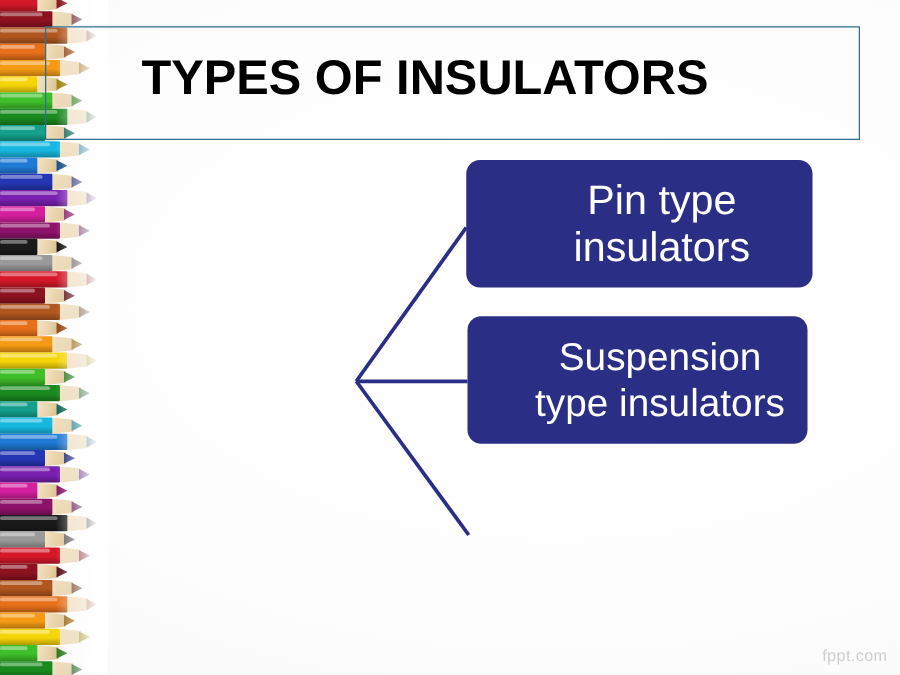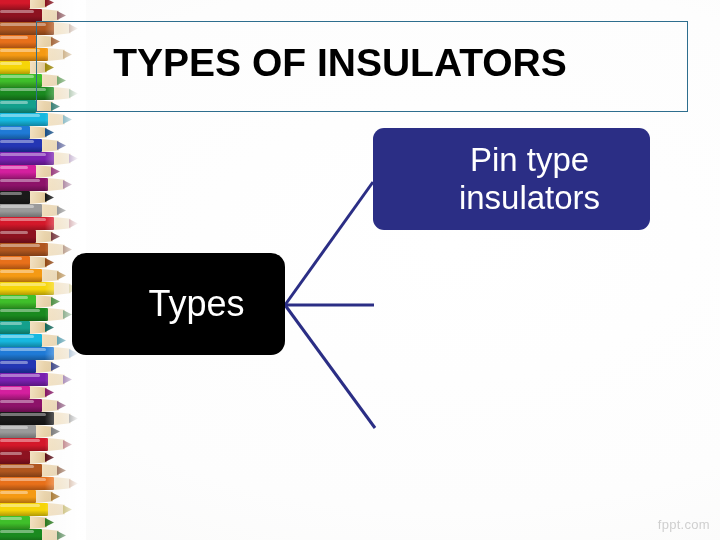--- a/index.html
+++ b/index.html
@@ -494,25 +494,25 @@
 
   <div class="title-frame"></div>
   <div class="title-text">TYPES OF INSULATORS</div>
 
   <svg class="connectors" id="connectors" viewBox="0 0 720 540">
       <line x1="285" y1="305" x2="373" y2="182" stroke="#2b2e85" stroke-width="3" stroke-linecap="butt"></line>
       <line x1="285" y1="305" x2="374" y2="305" stroke="#2b2e85" stroke-width="3" stroke-linecap="butt"></line>
       <line x1="285" y1="305" x2="375" y2="428" stroke="#2b2e85" stroke-width="3" stroke-linecap="butt"></line>
     </svg>
 
-  <div class="node node-root">
-    <span class="label">Types</span>
-  </div>
 
   <div class="node node-branch node-pin">
     <span class="label">Pin type insulators</span>
   </div>
 
+  <div class="node node-branch node-suspension">
+    <span class="label">Suspension type insulators</span>
+  </div>
 
 
   <div class="watermark">fppt.com</div>
 
 </div>
 
 </body></html>

